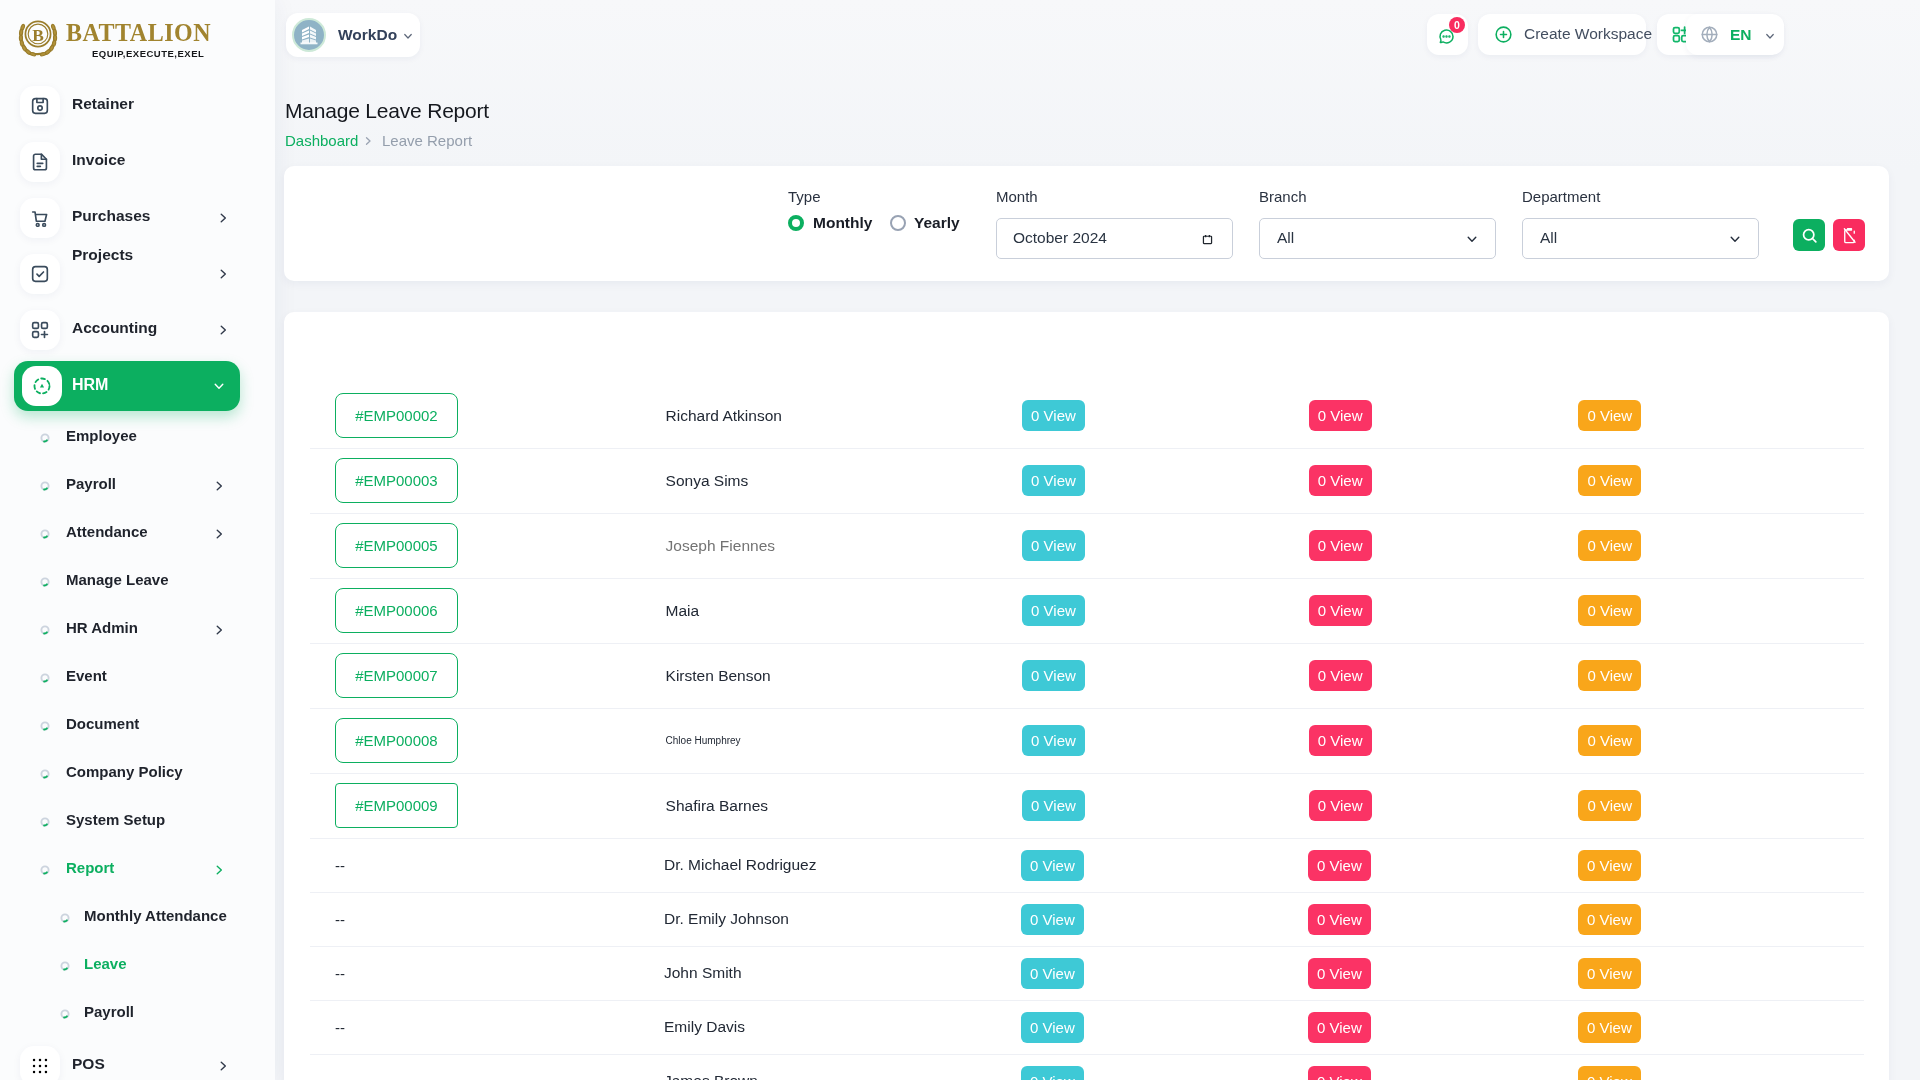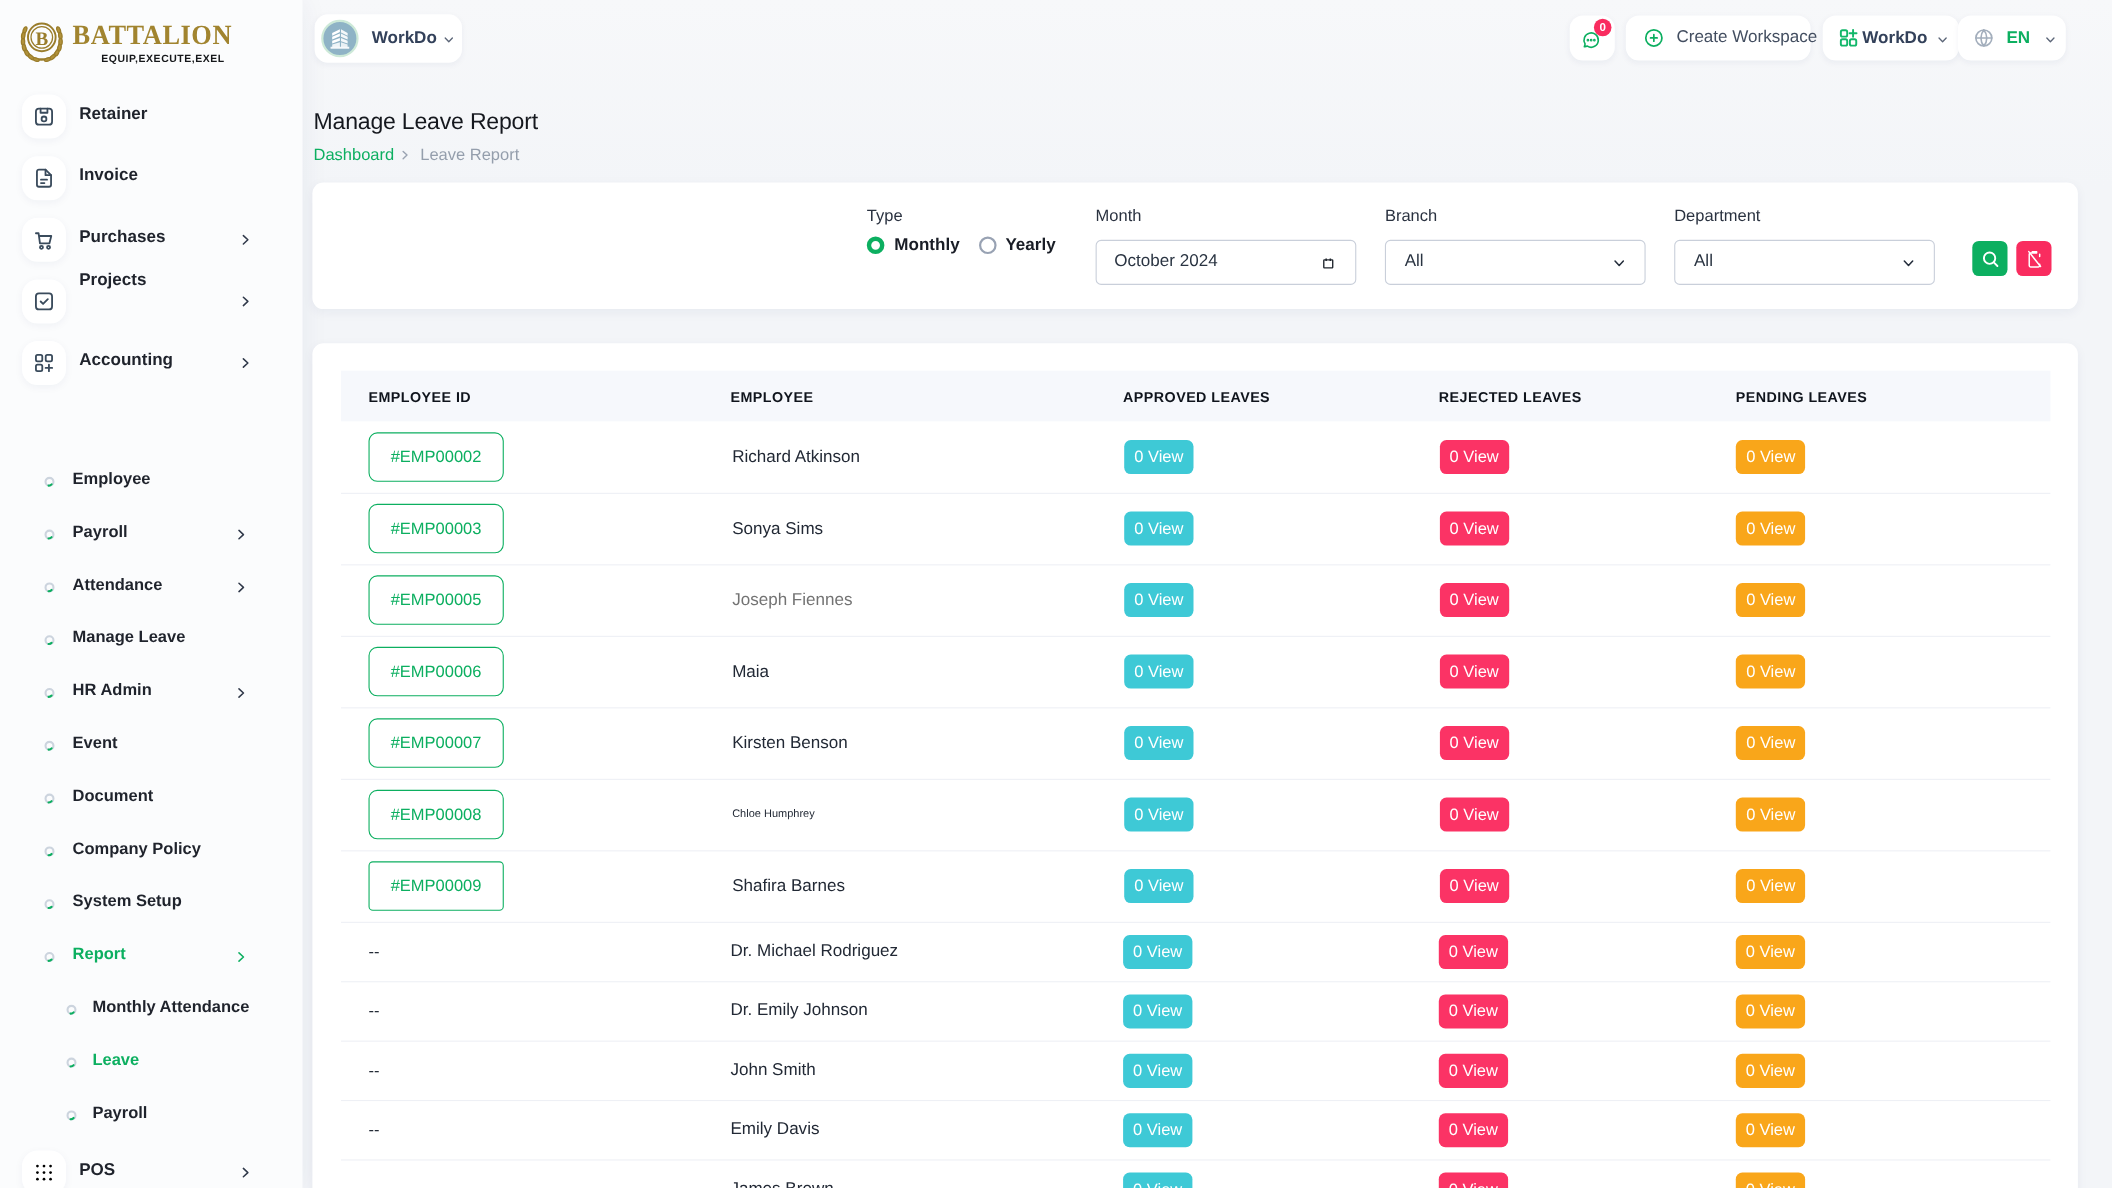--- a/index.html
+++ b/index.html
@@ -85,20 +85,32 @@
         <rect x="4" y="4" width="6.3" height="6.3" rx="1.6"></rect>
         <rect x="13.7" y="4" width="6.3" height="6.3" rx="1.6"></rect>
         <rect x="4" y="13.7" width="6.3" height="6.3" rx="1.6"></rect>
         <path d="M16.9 13.6v6.5M13.6 16.9h6.5"></path>
       </svg>
     </div>
     <div class="mlab" style="left:72px;top:319px">Accounting</div>
     <svg style="position:absolute;left:216px;top:323px" width="14" height="14" viewBox="0 0 24 24" fill="none" stroke="#30394a" stroke-width="2.4" stroke-linecap="round" stroke-linejoin="round">
       <path d="M9 5.5l7 6.5-7 6.5"></path>
     </svg>
+    <div style="position:absolute;left:14px;top:361px;width:226px;height:50px;background:#0caf60;border-radius:14px;box-shadow:0 6px 14px rgba(12,175,96,.28)">
+<div class="sq" style="left:8px;top:5px;box-shadow:none">
+        <svg class="" width="22" height="22" viewBox="0 0 24 24" fill="none" stroke="#0caf60" stroke-width="2" stroke-linecap="round" stroke-linejoin="round">
+          <circle cx="12" cy="12" r="8.2" stroke-dasharray="4.1 3.4"></circle>
+          <path d="M12 9.6l2.3 4h-4.6z" fill="#0caf60" stroke="none"></path>
+        </svg>
+      </div>
+<div style="position:absolute;left:58px;top:15px;font-size:16px;font-weight:700;color:#fff">HRM</div>
+<svg style="position:absolute;left:198px;top:18px" width="14" height="14" viewBox="0 0 24 24" fill="none" stroke="#fff" stroke-width="2.4" stroke-linecap="round" stroke-linejoin="round">
+        <path d="M5.5 9l6.5 7 6.5-7"></path>
+      </svg>
+    </div>
     <svg style="position:absolute;left:40px;top:433px" width="10" height="10" viewBox="0 0 10 10" fill="none">
       <circle cx="5" cy="5" r="3.6" stroke="#ccd4de" stroke-width="1.9"></circle>
       <path d="M7.4 6.8A3.6 3.6 0 0 1 5 8.6" stroke="#0caf60" stroke-width="1.9" stroke-linecap="round" transform="rotate(14 5 5)"></path>
     </svg>
     <div style="position:absolute;left:66px;top:427px;font-size:15px;font-weight:700;color:#1f232c">Employee</div>
     <svg style="position:absolute;left:40px;top:481px" width="10" height="10" viewBox="0 0 10 10" fill="none">
       <circle cx="5" cy="5" r="3.6" stroke="#ccd4de" stroke-width="1.9"></circle>
       <path d="M7.4 6.8A3.6 3.6 0 0 1 5 8.6" stroke="#0caf60" stroke-width="1.9" stroke-linecap="round" transform="rotate(14 5 5)"></path>
     </svg>
     <div style="position:absolute;left:66px;top:475px;font-size:15px;font-weight:700;color:#1f232c">Payroll</div>
@@ -229,21 +241,21 @@
         <rect x="4" y="4" width="6.6" height="6.6" rx="1.7"></rect>
         <rect x="4" y="13.4" width="6.6" height="6.6" rx="1.7"></rect>
         <rect x="13.4" y="13.4" width="6.6" height="6.6" rx="1.7"></rect>
         <path d="M16.7 3.6v7.2M13.1 7.2h7.2"></path>
       </svg></div>
 <div style="position:absolute;left:36px;top:12px;font-size:15.5px;font-weight:700;color:#33415a">WorkDo</div>
 <svg style="position:absolute;left:103px;top:16px" width="12" height="12" viewBox="0 0 24 24" fill="none" stroke="#5c6678" stroke-width="2.4" stroke-linecap="round" stroke-linejoin="round">
       <path d="M5.5 9l6.5 7 6.5-7"></path>
     </svg>
   </div>
-<div class="wpill" style="left:1780px;top:14px;width:98px;height:41px">
+<div class="wpill" style="left:1686px;top:14px;width:98px;height:41px">
 <div style="position:absolute;left:13px;top:10px"><svg class="" width="21" height="21" viewBox="0 0 24 24" fill="none" stroke="#a3aebc" stroke-width="1.7" stroke-linecap="round" stroke-linejoin="round">
         <circle cx="12" cy="12" r="8.3"></circle>
         <path d="M3.7 12h16.6M12 3.7a12.8 12.8 0 0 1 0 16.6M12 3.7a12.8 12.8 0 0 0 0 16.6"></path>
       </svg></div>
 <div style="position:absolute;left:44px;top:12px;font-size:15.5px;font-weight:700;color:#0caf60">EN</div>
 <svg style="position:absolute;left:78px;top:16px" width="12" height="12" viewBox="0 0 24 24" fill="none" stroke="#5c6678" stroke-width="2.4" stroke-linecap="round" stroke-linejoin="round">
       <path d="M5.5 9l6.5 7 6.5-7"></path>
     </svg>
   </div>
 <div style="position:absolute;left:285px;top:99px;font-size:21px;font-weight:400;letter-spacing:-.2px;color:#15181e">Manage Leave Report</div>
@@ -287,27 +299,20 @@
         </svg></div>
     </div>
     <div style="position:absolute;left:1549px;top:53px;width:32px;height:32px;border-radius:6px;background:#f92c5f">
 <div style="position:absolute;left:7px;top:7px"><svg class="" width="19" height="19" viewBox="0 0 24 24" fill="none" stroke="#fff" stroke-width="1.7" stroke-linecap="round" stroke-linejoin="round">
           <path d="M9.5 5H7.5a1.5 1.5 0 0 0-1.5 1.5v13A1.5 1.5 0 0 0 7.5 21h9a1.5 1.5 0 0 0 1.5-1.5V18M9.5 5V3.5h5V5zM9.5 5h4"></path>
           <path d="M18 6.5V9M5.5 3.5L19 20.5"></path>
         </svg></div>
     </div>
   </div>
 <div class="card" style="left:284px;top:312px;width:1605px;height:900px">
-    <div style="position:absolute;left:26px;top:25px;width:1554px;height:46px;background:#f6f8fc;display:flex;align-items:center">
-      <div style="width:329px;padding-left:25px;box-sizing:border-box;font-size:13px;font-weight:700;letter-spacing:.4px;color:#0f141c">EMPLOYEE ID</div>
-      <div style="width:357px;padding-left:25px;box-sizing:border-box;font-size:13px;font-weight:700;letter-spacing:.4px;color:#0f141c">EMPLOYEE</div>
-      <div style="width:287px;padding-left:25px;box-sizing:border-box;font-size:13px;font-weight:700;letter-spacing:.4px;color:#0f141c">APPROVED LEAVES</div>
-      <div style="width:270px;padding-left:25px;box-sizing:border-box;font-size:13px;font-weight:700;letter-spacing:.4px;color:#0f141c">REJECTED LEAVES</div>
-      <div style="width:311px;padding-left:25px;box-sizing:border-box;font-size:13px;font-weight:700;letter-spacing:.4px;color:#0f141c">PENDING LEAVES</div>
-    </div>
     <div style="position:absolute;left:26px;top:71px;width:1554px;height:65px;border-bottom:1px solid #eef0f5;display:flex;align-items:center">
       <div style="margin-left:25px;width:121px;height:43px;border:1px solid #0caf60;border-radius:8px;color:#0caf60;font-size:15px;display:flex;align-items:center;justify-content:center">#EMP00002</div>
       <div style="width:183px"></div>
       <div style="width:357px;padding-left:25px;box-sizing:border-box;font-size:15.5px;color:#222935">Richard Atkinson</div>
       <div style="width:287px;padding-left:25px;box-sizing:border-box"><span style="display:inline-block;height:31px;line-height:31px;padding:0 9px;border-radius:6px;background:#3ec9d6;color:#fff;font-size:15px">0 View</span></div>
       <div style="width:270px;padding-left:25px;box-sizing:border-box"><span style="display:inline-block;height:31px;line-height:31px;padding:0 9px;border-radius:6px;background:#fb3365;color:#fff;font-size:15px">0 View</span></div>
       <div style="width:311px;padding-left:25px;box-sizing:border-box"><span style="display:inline-block;height:31px;line-height:31px;padding:0 9px;border-radius:6px;background:#f9a61a;color:#fff;font-size:15px">0 View</span></div>
     </div>
     <div style="position:absolute;left:26px;top:136px;width:1554px;height:65px;border-bottom:1px solid #eef0f5;display:flex;align-items:center">
       <div style="margin-left:25px;width:121px;height:43px;border:1px solid #0caf60;border-radius:8px;color:#0caf60;font-size:15px;display:flex;align-items:center;justify-content:center">#EMP00003</div>

